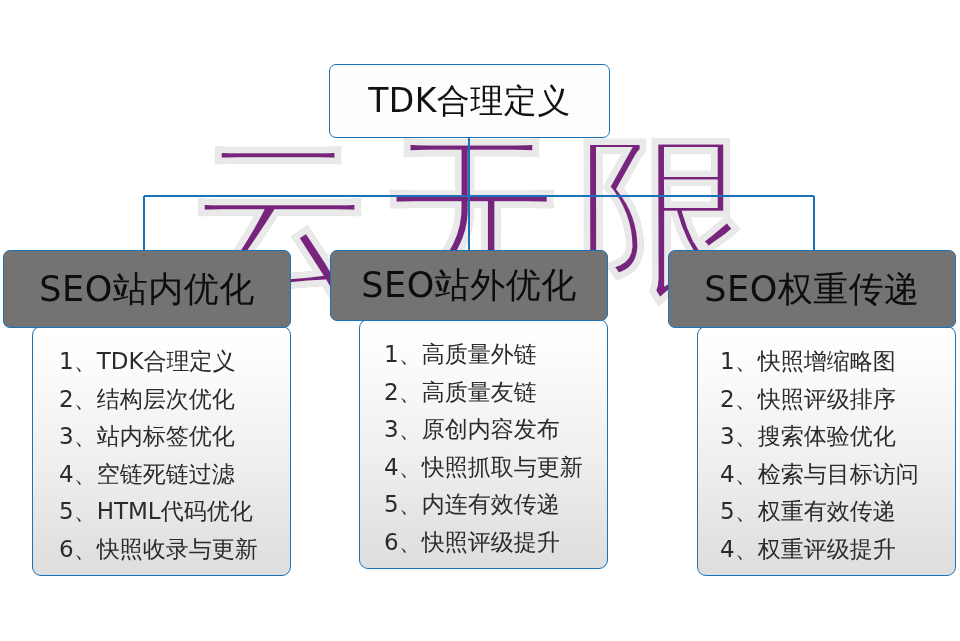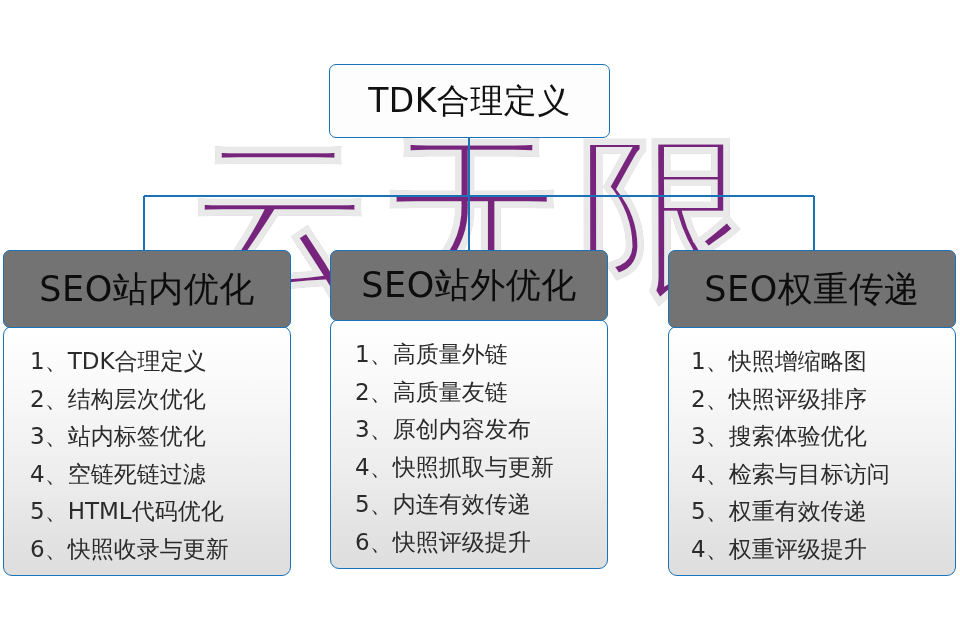--- a/index.html
+++ b/index.html
@@ -105,20 +105,21 @@
     box-sizing: border-box;
     border: 1.6px solid #1a72b8;
     border-radius: 9px;
     background: linear-gradient(to bottom, #ffffff 0%, #fbfbfb 18%, #eeeeee 58%, #e3e3e3 84%, #dedede 100%);
     padding: 16px 0 14px 0;
     display: flex;
     flex-direction: column;
     justify-content: flex-start;
     position: relative;
     z-index: 2;
+    margin-left: 29px;
   }
 
   .col-body ol {
     list-style: none;
     margin: 0;
     padding: 0;
   }
 
   .col-body li {
     font-family: "DejaVu Sans", "Liberation Sans", sans-serif;

